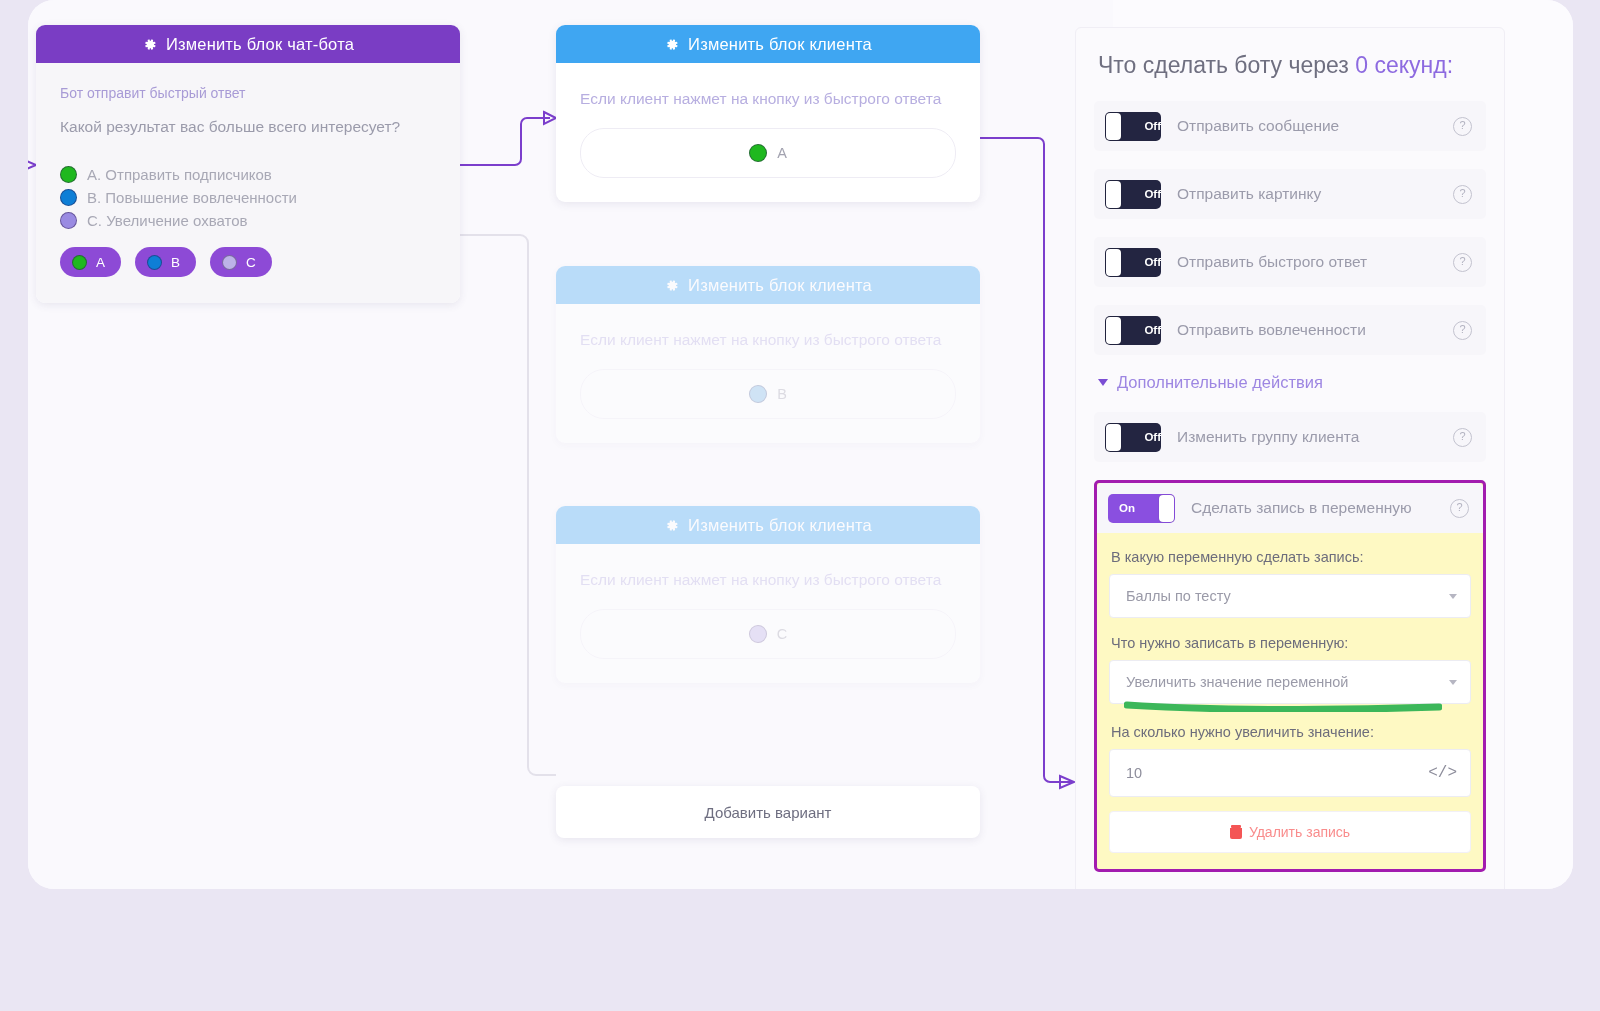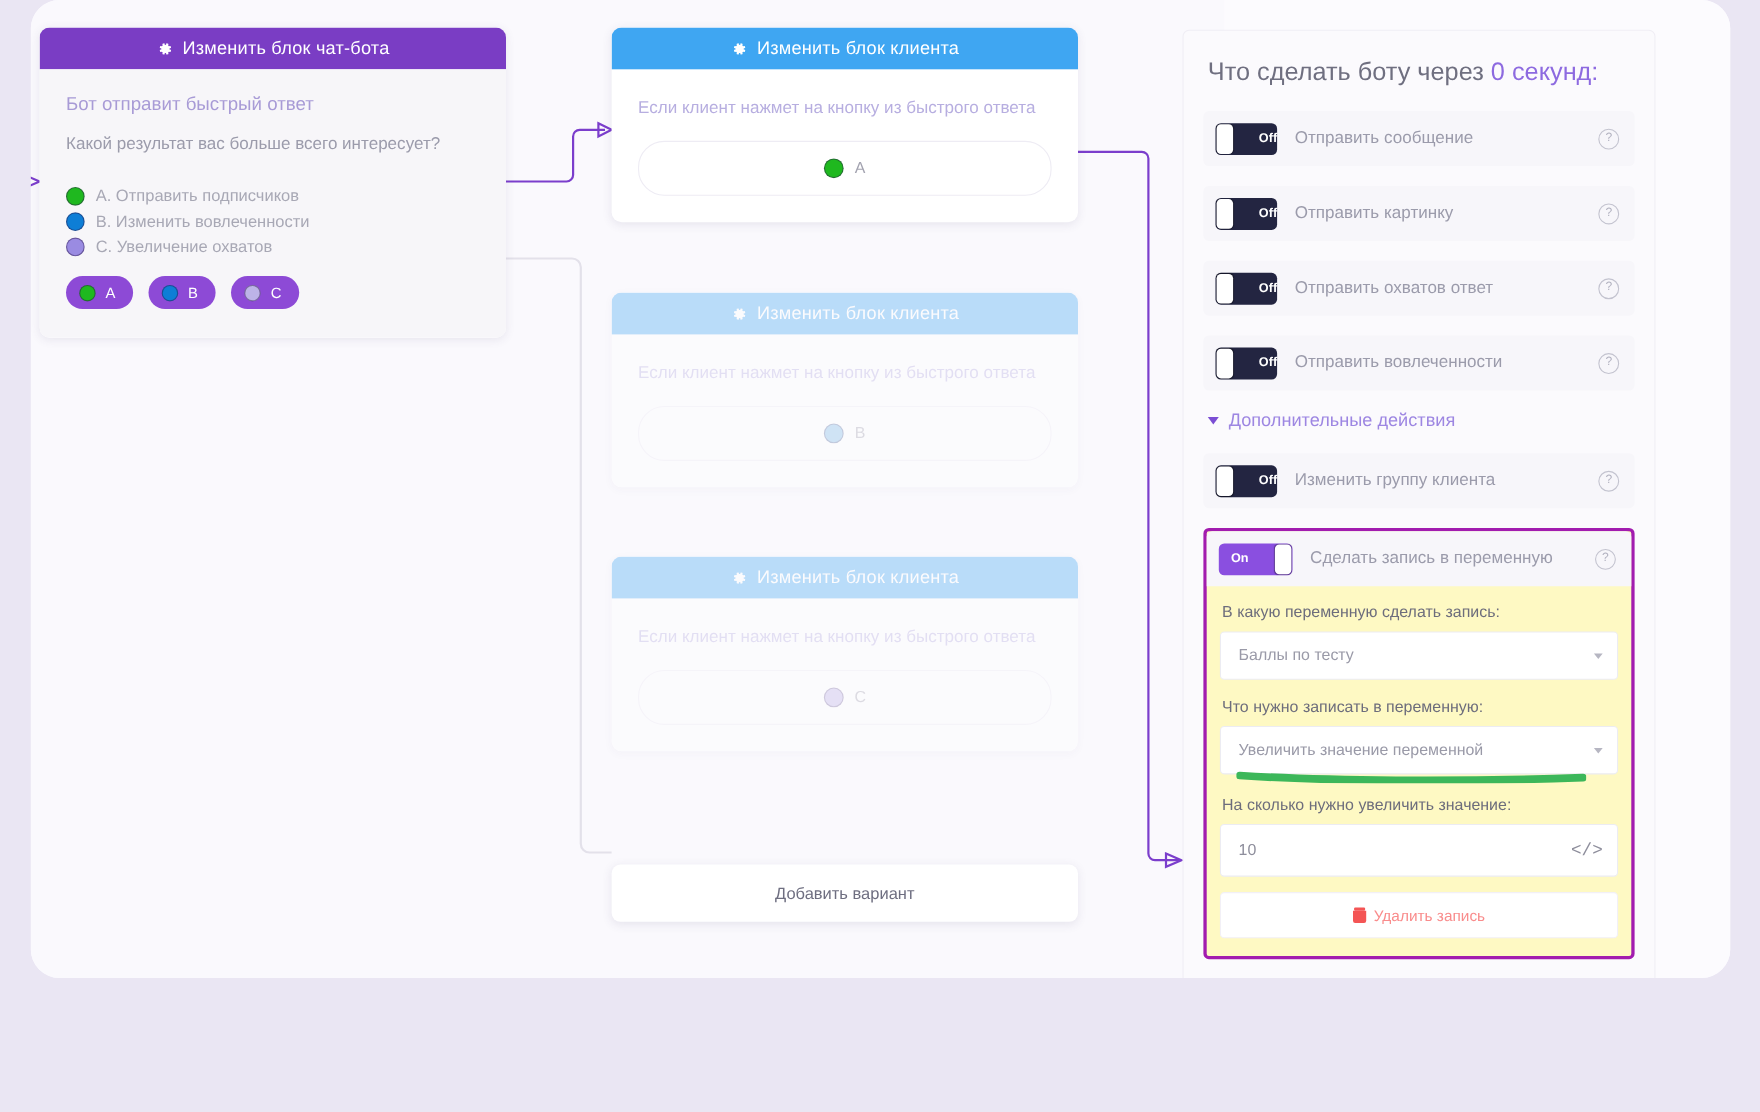--- a/index.html
+++ b/index.html
@@ -64,21 +64,21 @@
 
   
   #bot-card {
     left: 8px; top: 25px;
     width: 424px;
   }
   #bot-card .card-head { background: #7a3dc4; }
   #bot-card .card-body { background: #f7f6f9; padding: 22px 24px 26px 24px; }
   .bot-hint {
     color: #a89bd6;
-    font-size: 17px;
+    font-size: 14px;
     margin: 0 0 17px 0;
   }
   .bot-question {
     color: #9b9bab;
     font-size: 15.5px;
     margin: 0 0 30px 0;
   }
   .opt-list { margin: 0 0 18px 0; }
   .opt-row {
     display: flex;
@@ -369,21 +369,21 @@
       <p class="bot-hint">Бот отправит быстрый ответ</p>
       <p class="bot-question">Какой результат вас больше всего интересует?</p>
 
       <div class="opt-list">
         <div class="opt-row">
           <span class="dot" style="background:#1fb81f"></span>
           <span>A. Отправить подписчиков</span>
         </div>
         <div class="opt-row">
           <span class="dot" style="background:#0e7ed6"></span>
-          <span>B. Изменить вовлеченности</span>
+          <span>B. Повышение вовлеченности</span>
         </div>
         <div class="opt-row">
           <span class="dot" style="background:#9a8be2"></span>
           <span>C. Увеличение охватов</span>
         </div>
       </div>
 
       <div class="pill-row">
         <div class="pill">
           <span class="dot" style="background:#1fb81f"></span>
@@ -474,21 +474,21 @@
       </div>
       <span class="label">Отправить картинку</span>
       <span class="help">?</span>
     </div>
 
     <div class="action-row">
       <div class="toggle off">
         <span class="knob"></span>
         <span>Off</span>
       </div>
-      <span class="label">Отправить охватов ответ</span>
+      <span class="label">Отправить быстрого ответ</span>
       <span class="help">?</span>
     </div>
 
     <div class="action-row">
       <div class="toggle off">
         <span class="knob"></span>
         <span>Off</span>
       </div>
       <span class="label">Отправить вовлеченности</span>
       <span class="help">?</span>

